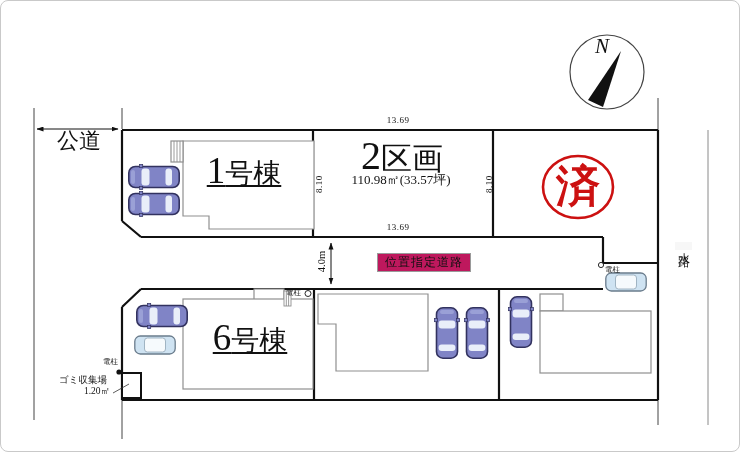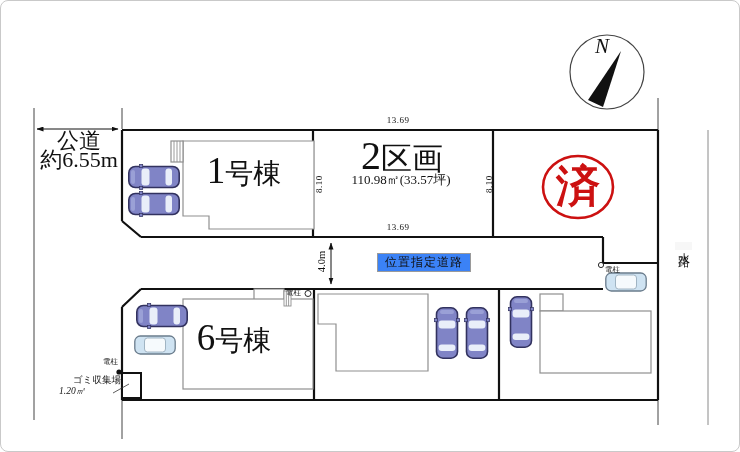--- a/index.html
+++ b/index.html
@@ -14,37 +14,37 @@
   #canvas{
     position:relative;width:740px;height:452px;background:#ffffff;
     border:1px solid #c9c9c9;border-radius:8px;box-sizing:border-box;
     font-family:"Liberation Serif","DejaVu Serif",serif;color:#111;overflow:hidden;
   }
   #plan-svg{position:absolute;left:0;top:0;}
   .lbl{position:absolute;white-space:nowrap;}
   .center{text-align:center;}
   .dim{font-size:9px;letter-spacing:0.5px;}
   .rot{transform:rotate(-90deg);transform-origin:center center;}
-  .lot-label{font-size:28px;line-height:40px;}
+  .lot-label{font-size:28px;line-height:40px;text-decoration:underline;}
   .lot-label .num{font-size:37px;}
   .big-label .num{font-size:40px;}
   .big-label{font-size:31px;line-height:44px;}
   .area{font-size:13px;}
   .road-name{
-    font-size:12px;line-height:17px;letter-spacing:1px;background:#3b82f6;
+    font-size:12px;line-height:17px;letter-spacing:1px;background:#be185d;
     border:1px solid #9a9a9a;height:17px;
   }
   .stamp{
     font-size:44px;line-height:52px;color:var(--stamp-red);font-weight:bold;
   }
   .vtext{writing-mode:vertical-rl;font-size:12px;letter-spacing:3px;background:#f7f7f7;padding:1px 0;}
   .tiny{font-size:7.5px;text-align:right;}
   .garbage{font-size:9.5px;line-height:10.5px;}
-  .garbage .l1{display:block;text-align:center;}
-  .garbage .l2{display:block;text-align:left;font-style:italic;}
+  .garbage .l1{display:block;text-align:left;}
+  .garbage .l2{display:block;text-align:center;}
   .pubroad{font-size:22px;line-height:18.5px;}
   .nmark{font-style:italic;font-size:21px;}
 </style>
 </head>
 <body>
 
 <div id="canvas">
 
   <svg id="plan-svg" width="740" height="452" viewBox="0 0 740 452">
     <defs>
@@ -133,37 +133,36 @@
       <polygon points="620,50 587,99 602,106" fill="#111"></polygon>
     </g>
 
     <ellipse cx="577" cy="186" rx="35" ry="31" fill="none" style="stroke:var(--stamp-red)" stroke-width="2.6"></ellipse>
   </svg>
 
   <div class="lbl nmark" style="left:594px;top:33px;width:26px;">N</div>
 
   <div class="lbl pubroad center" style="left:36px;top:131px;width:84px;">
     <span style="display:block">公道</span>
-    <span style="display:block">約6.55m</span>
   </div>
 
   <div class="lbl dim center" style="left:377px;top:114px;width:40px;">13.69</div>
   <div class="lbl dim center" style="left:377px;top:221px;width:40px;">13.69</div>
   <div class="lbl dim center rot" style="left:304px;top:178px;width:28px;">8.10</div>
   <div class="lbl dim center rot" style="left:474px;top:178px;width:28px;">8.10</div>
 
   <div class="lbl big-label center" style="left:331px;top:133px;width:140px;">
     <span class="num">2</span><span>区画</span>
   </div>
   <div class="lbl area center" style="left:319px;top:170px;width:162px;">110.98㎡(33.57坪)</div>
 
   <div class="lbl lot-label center" style="left:182px;top:150px;width:122px;">
     <span class="num">1</span><span>号棟</span>
   </div>
-  <div class="lbl lot-label center" style="left:172px;top:317px;width:122px;">
+  <div class="lbl lot-label center" style="left:188px;top:317px;width:122px;">
     <span class="num">6</span><span>号棟</span>
   </div>
 
   <div class="lbl center rot" style="left:303px;top:255px;width:34px;font-size:10.5px;">4.0m</div>
   <div class="lbl road-name center" style="left:376px;top:252px;width:92px;">位置指定道路</div>
 
   <div class="lbl stamp center" style="left:549px;top:160px;width:56px;">済</div>
 
   <div class="lbl vtext" style="left:674px;top:241px;">水路</div>
 

